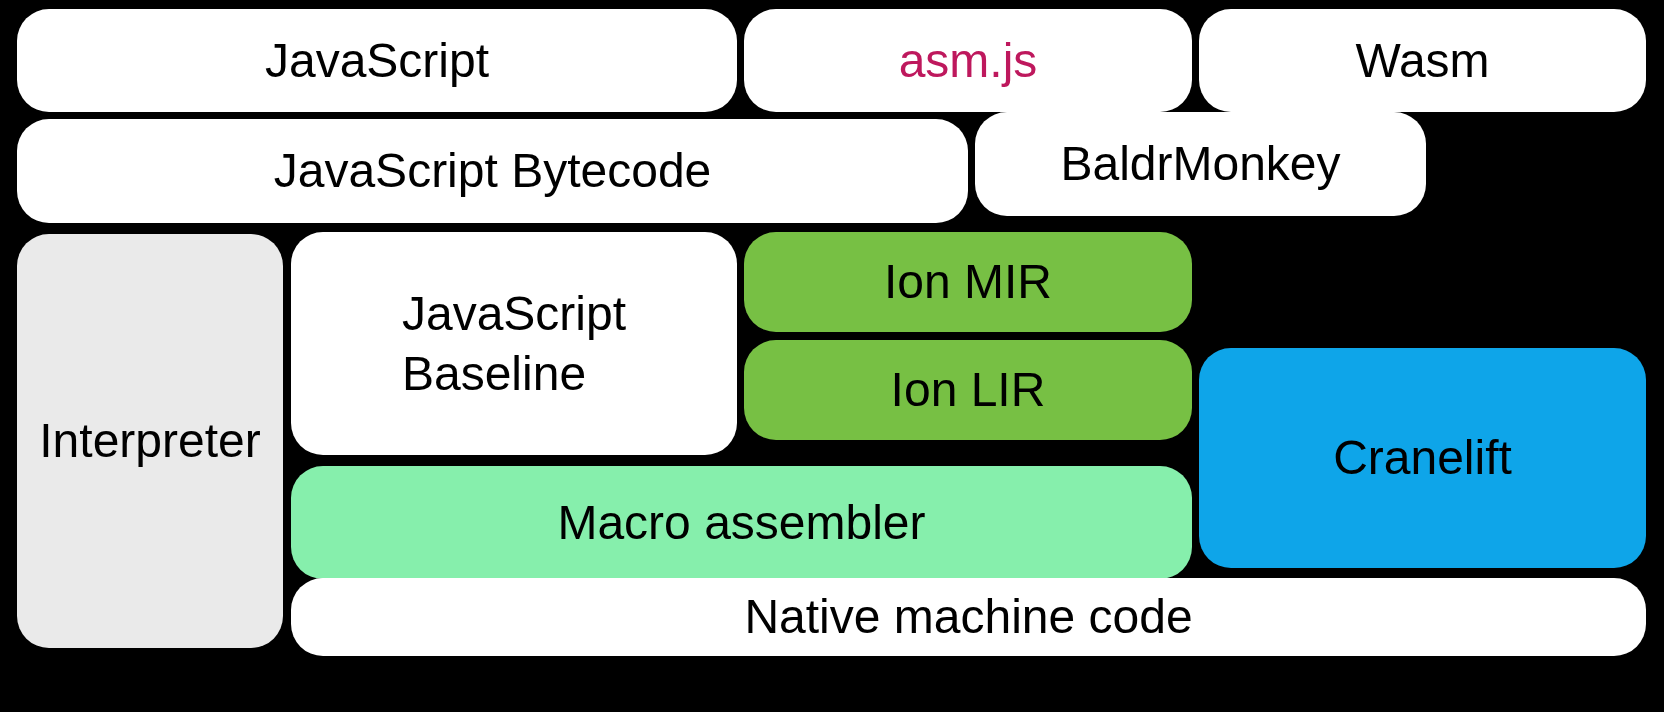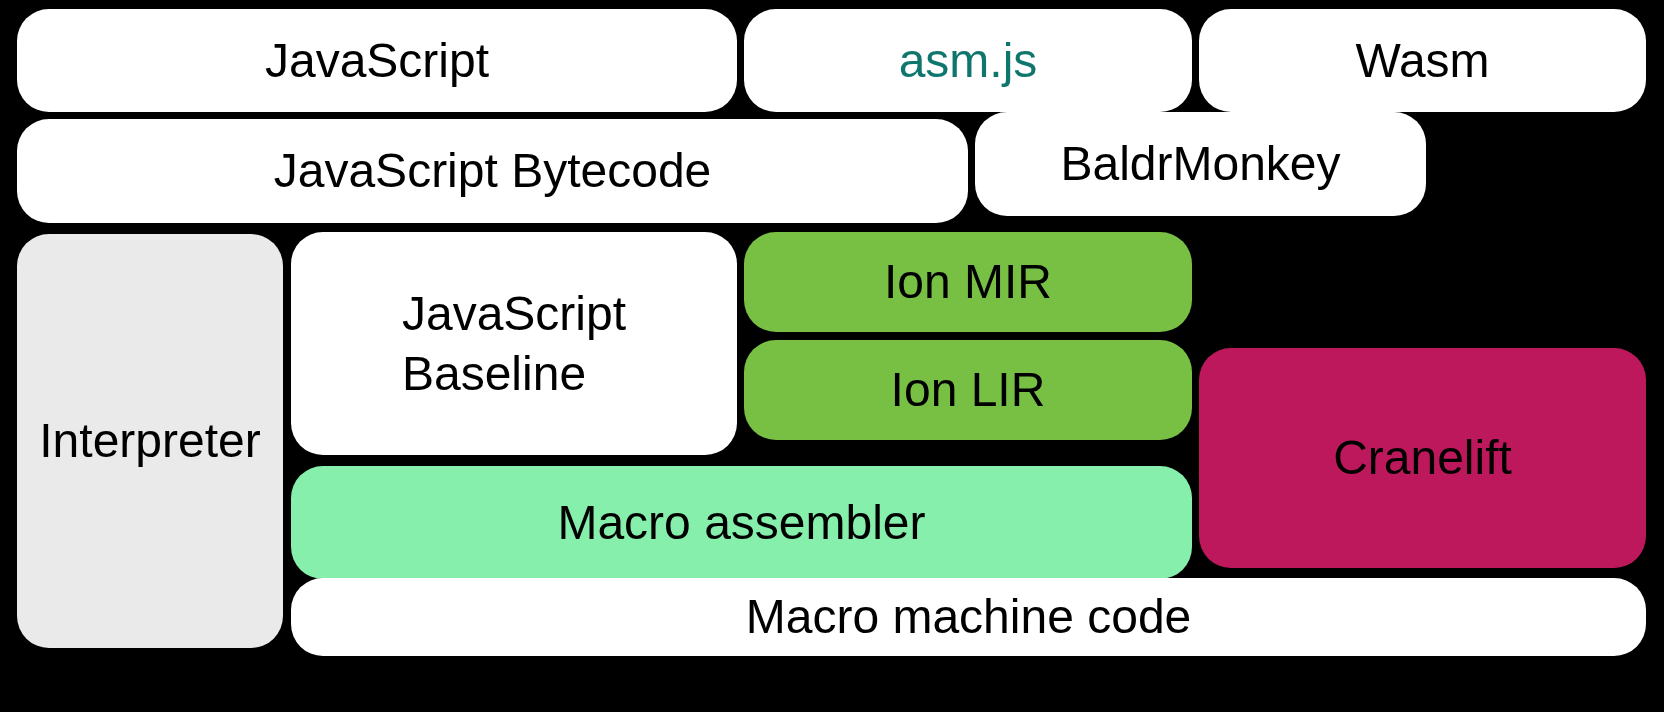--- a/index.html
+++ b/index.html
@@ -33,21 +33,21 @@
   }
 </style>
 </head>
 <body>
 
 <div id="canvas" style="width: 1664px; height: 712px; background: rgb(0, 0, 0);">
     <div class="box" style="left: 17px; top: 9px; width: 720px; height: 103px; background: rgb(255, 255, 255);">
       <span class="label" style="color: rgb(0, 0, 0);">JavaScript</span>
     </div>
     <div class="box" style="left: 744px; top: 9px; width: 448px; height: 103px; background: rgb(255, 255, 255);">
-      <span class="label" style="color: #0f766e;">asm.js</span>
+      <span class="label" style="color: #be185d;">asm.js</span>
     </div>
     <div class="box" style="left: 1199px; top: 9px; width: 447px; height: 103px; background: rgb(255, 255, 255);">
       <span class="label" style="color: rgb(0, 0, 0);">Wasm</span>
     </div>
     <div class="box" style="left: 17px; top: 119px; width: 951px; height: 104px; background: rgb(255, 255, 255);">
       <span class="label" style="color: rgb(0, 0, 0);">JavaScript Bytecode</span>
     </div>
     <div class="box" style="left: 975px; top: 112px; width: 451px; height: 104px; background: rgb(255, 255, 255);">
       <span class="label" style="color: rgb(0, 0, 0);">BaldrMonkey</span>
     </div>
@@ -57,22 +57,22 @@
     <div class="box" style="left: 291px; top: 232px; width: 446px; height: 223px; background: rgb(255, 255, 255);">
       <span class="label" style="color: rgb(0, 0, 0);">JavaScript
 Baseline</span>
     </div>
     <div class="box" style="left: 744px; top: 232px; width: 448px; height: 100px; background: rgb(119, 192, 68);">
       <span class="label" style="color: rgb(0, 0, 0);">Ion MIR</span>
     </div>
     <div class="box" style="left: 744px; top: 340px; width: 448px; height: 100px; background: rgb(119, 192, 68);">
       <span class="label" style="color: rgb(0, 0, 0);">Ion LIR</span>
     </div>
-    <div class="box" style="left: 1199px; top: 348px; width: 447px; height: 220px; background: #be185d;">
+    <div class="box" style="left: 1199px; top: 348px; width: 447px; height: 220px; background: #0ea5e9;">
       <span class="label" style="color: rgb(0, 0, 0);">Cranelift</span>
     </div>
     <div class="box" style="left: 291px; top: 466px; width: 901px; height: 113px; background: #86efac;">
       <span class="label" style="color: rgb(0, 0, 0);">Macro assembler</span>
     </div>
     <div class="box" style="left: 291px; top: 578px; width: 1355px; height: 78px; background: rgb(255, 255, 255);">
-      <span class="label" style="color: rgb(0, 0, 0);">Macro machine code</span>
+      <span class="label" style="color: rgb(0, 0, 0);">Native machine code</span>
     </div>
   </div>
 
 </body></html>

